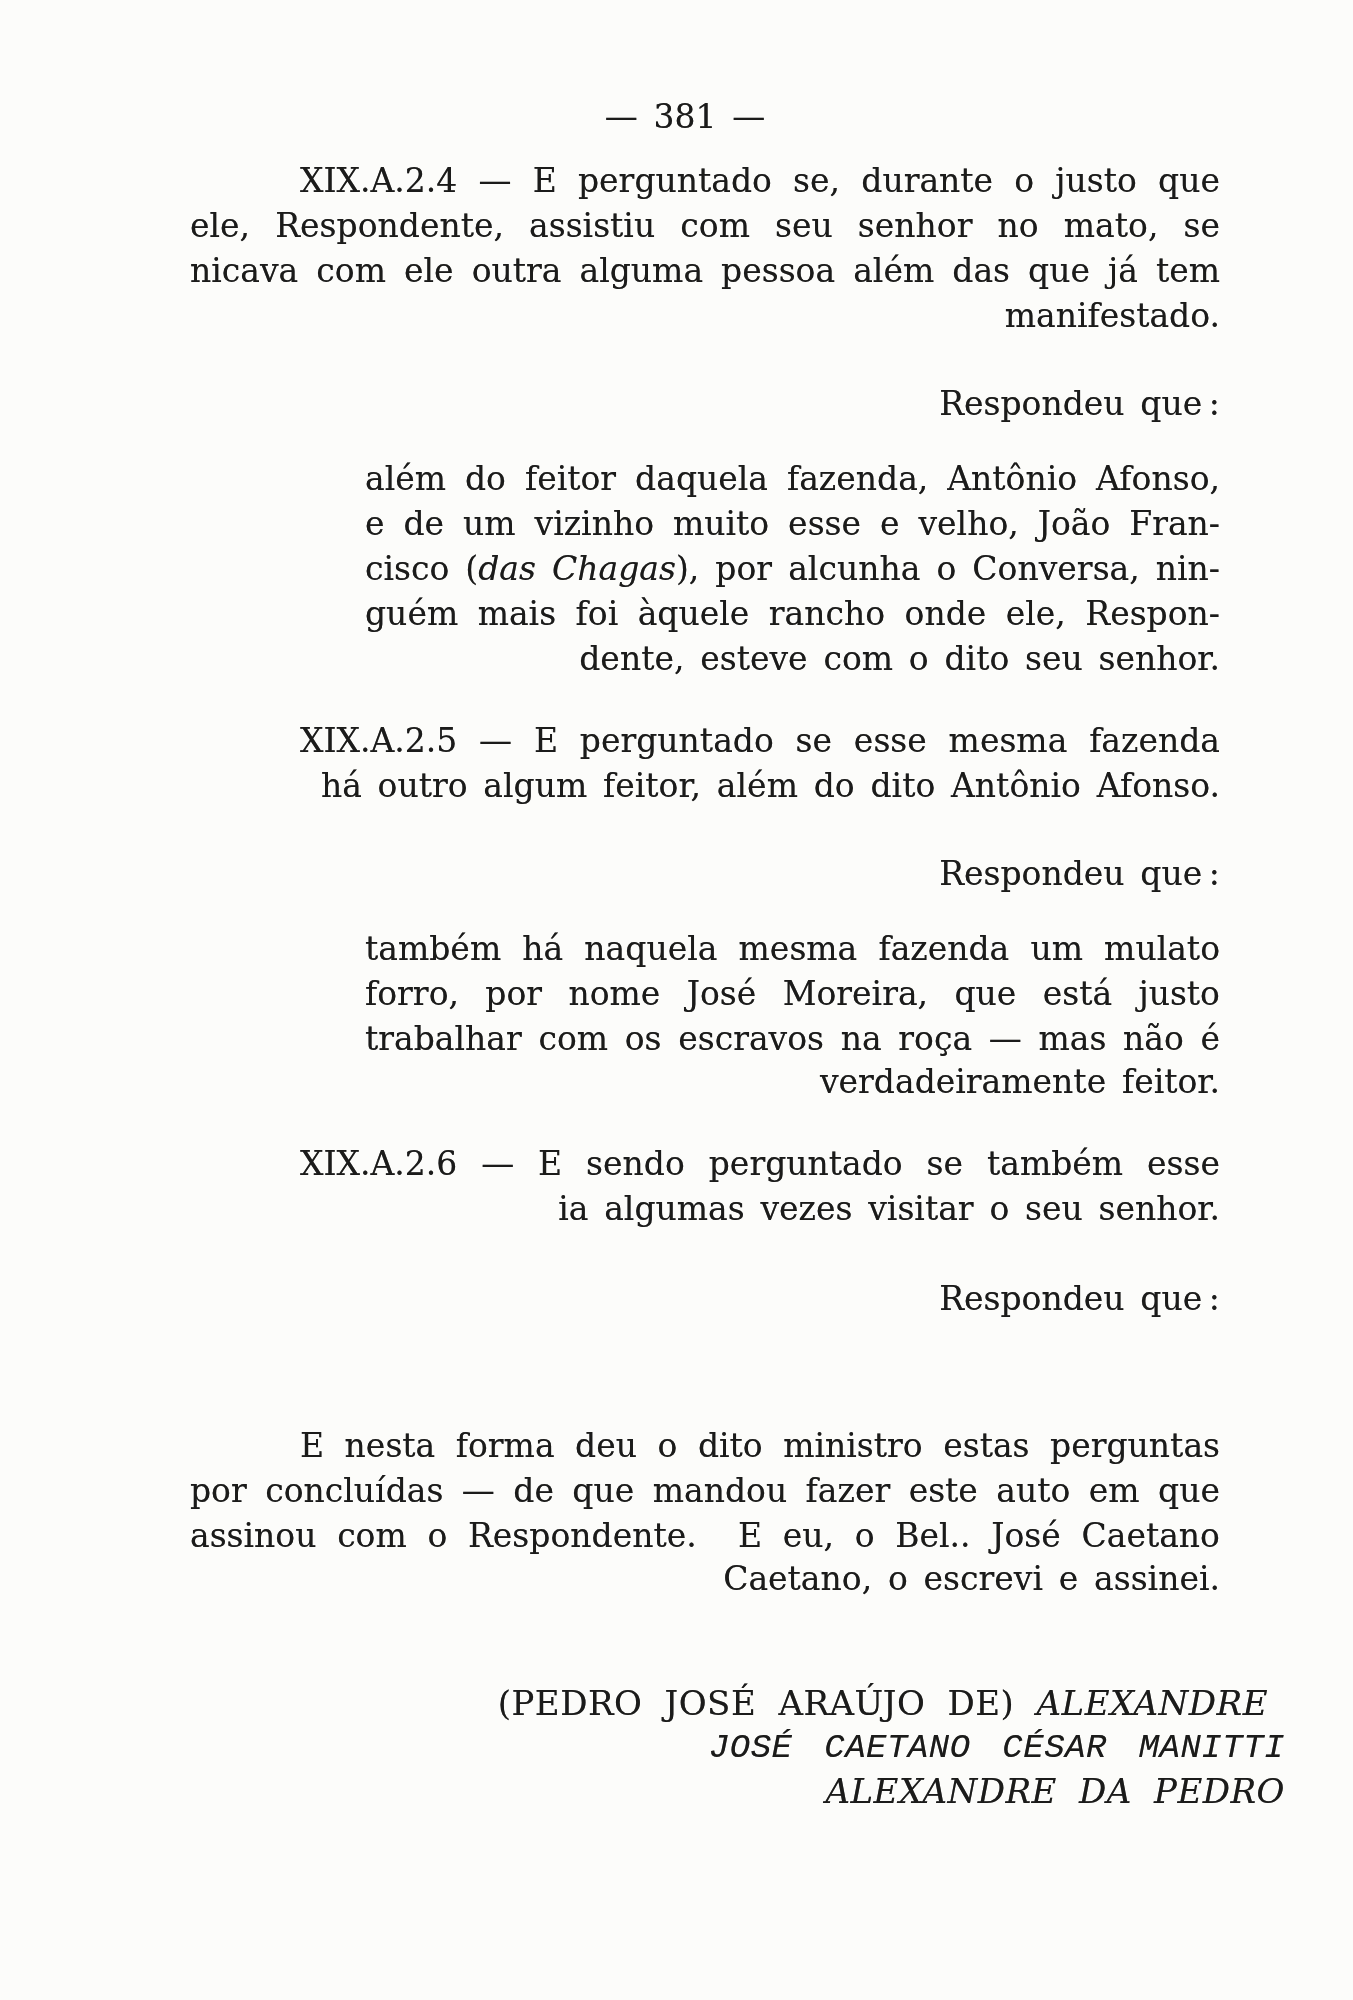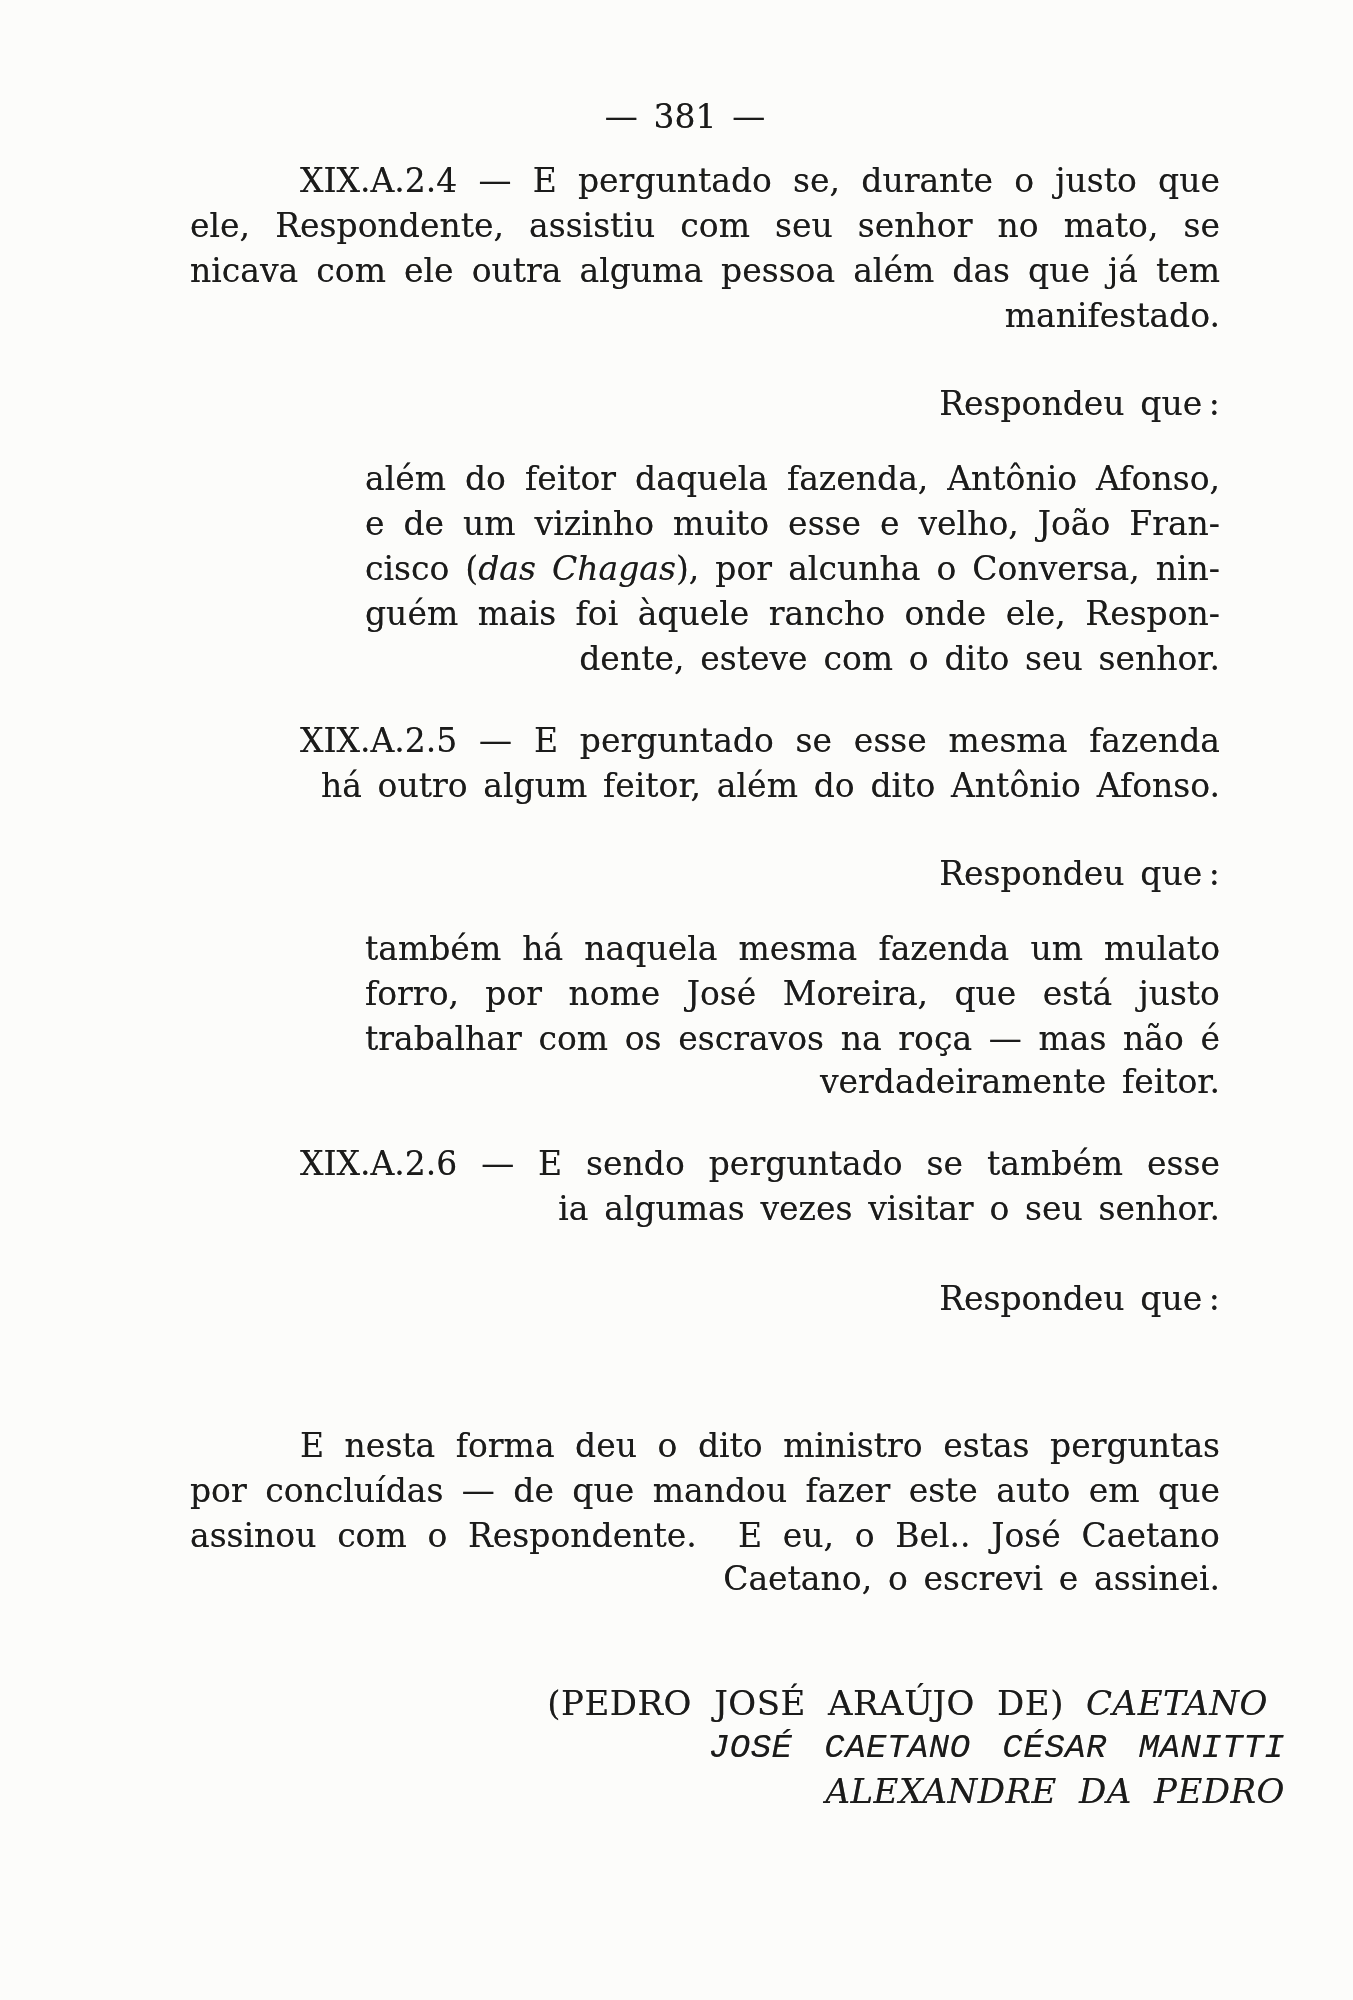--- a/index.html
+++ b/index.html
@@ -88,18 +88,18 @@
 
 
   <div>
     <div class="line ind stretch" style="top:1423px;">E nesta forma deu o dito ministro estas perguntas</div>
     <div class="line col stretch" style="top:1468px;">por concluídas — de que mandou fazer este auto em que</div>
     <div class="line col stretch" style="top:1513px;">assinou com o Respondente.&nbsp; E eu, o Bel.. José Caetano César</div>
     <div class="line col" style="top:1556px;">Caetano, o escrevi e assinei.</div>
   </div>
 
   <div>
-    <div class="line sig" style="top:1681px; left:448px; width:820px;"><span>(PEDRO JOSÉ ARAÚJO DE)&nbsp;</span><span class="it">CAETANO</span></div>
+    <div class="line sig" style="top:1681px; left:448px; width:820px;"><span>(PEDRO JOSÉ ARAÚJO DE)&nbsp;</span><span class="it">ALEXANDRE</span></div>
     <div class="line sig it" style="top:1726px; left:465px; width:820px;font-family:Liberation Mono, monospace;">JOSÉ CAETANO CÉSAR MANITTI</div>
     <div class="line sig it" style="top:1769px; left:465px; width:820px;">ALEXANDRE DA PEDRO</div>
   </div>
 
 </div>
 
 </body></html>

